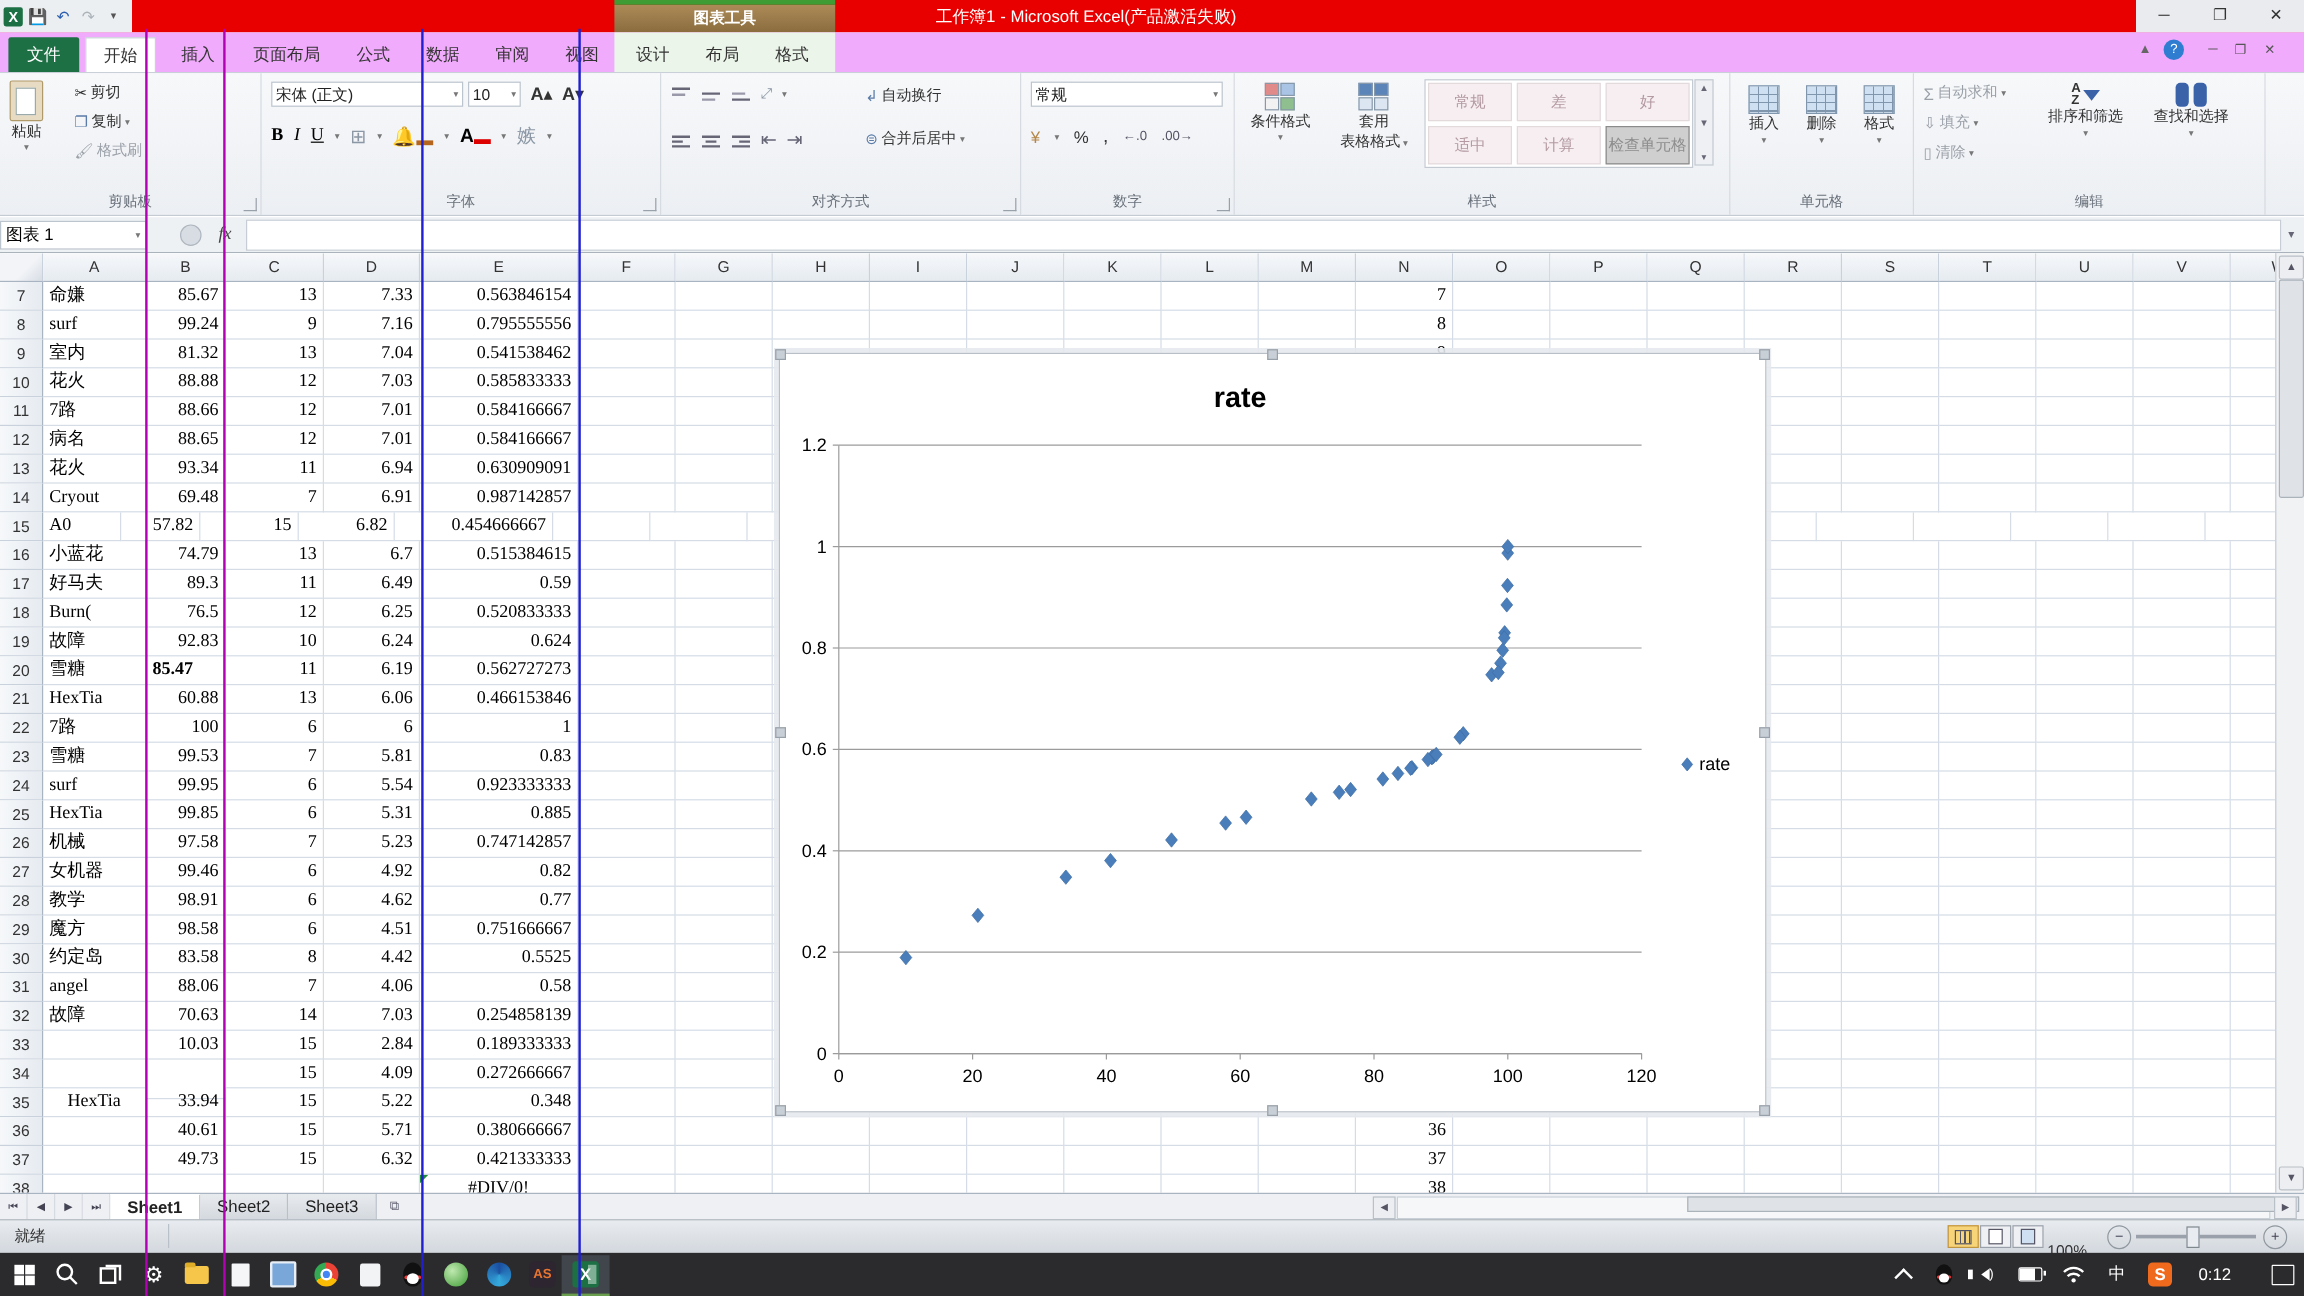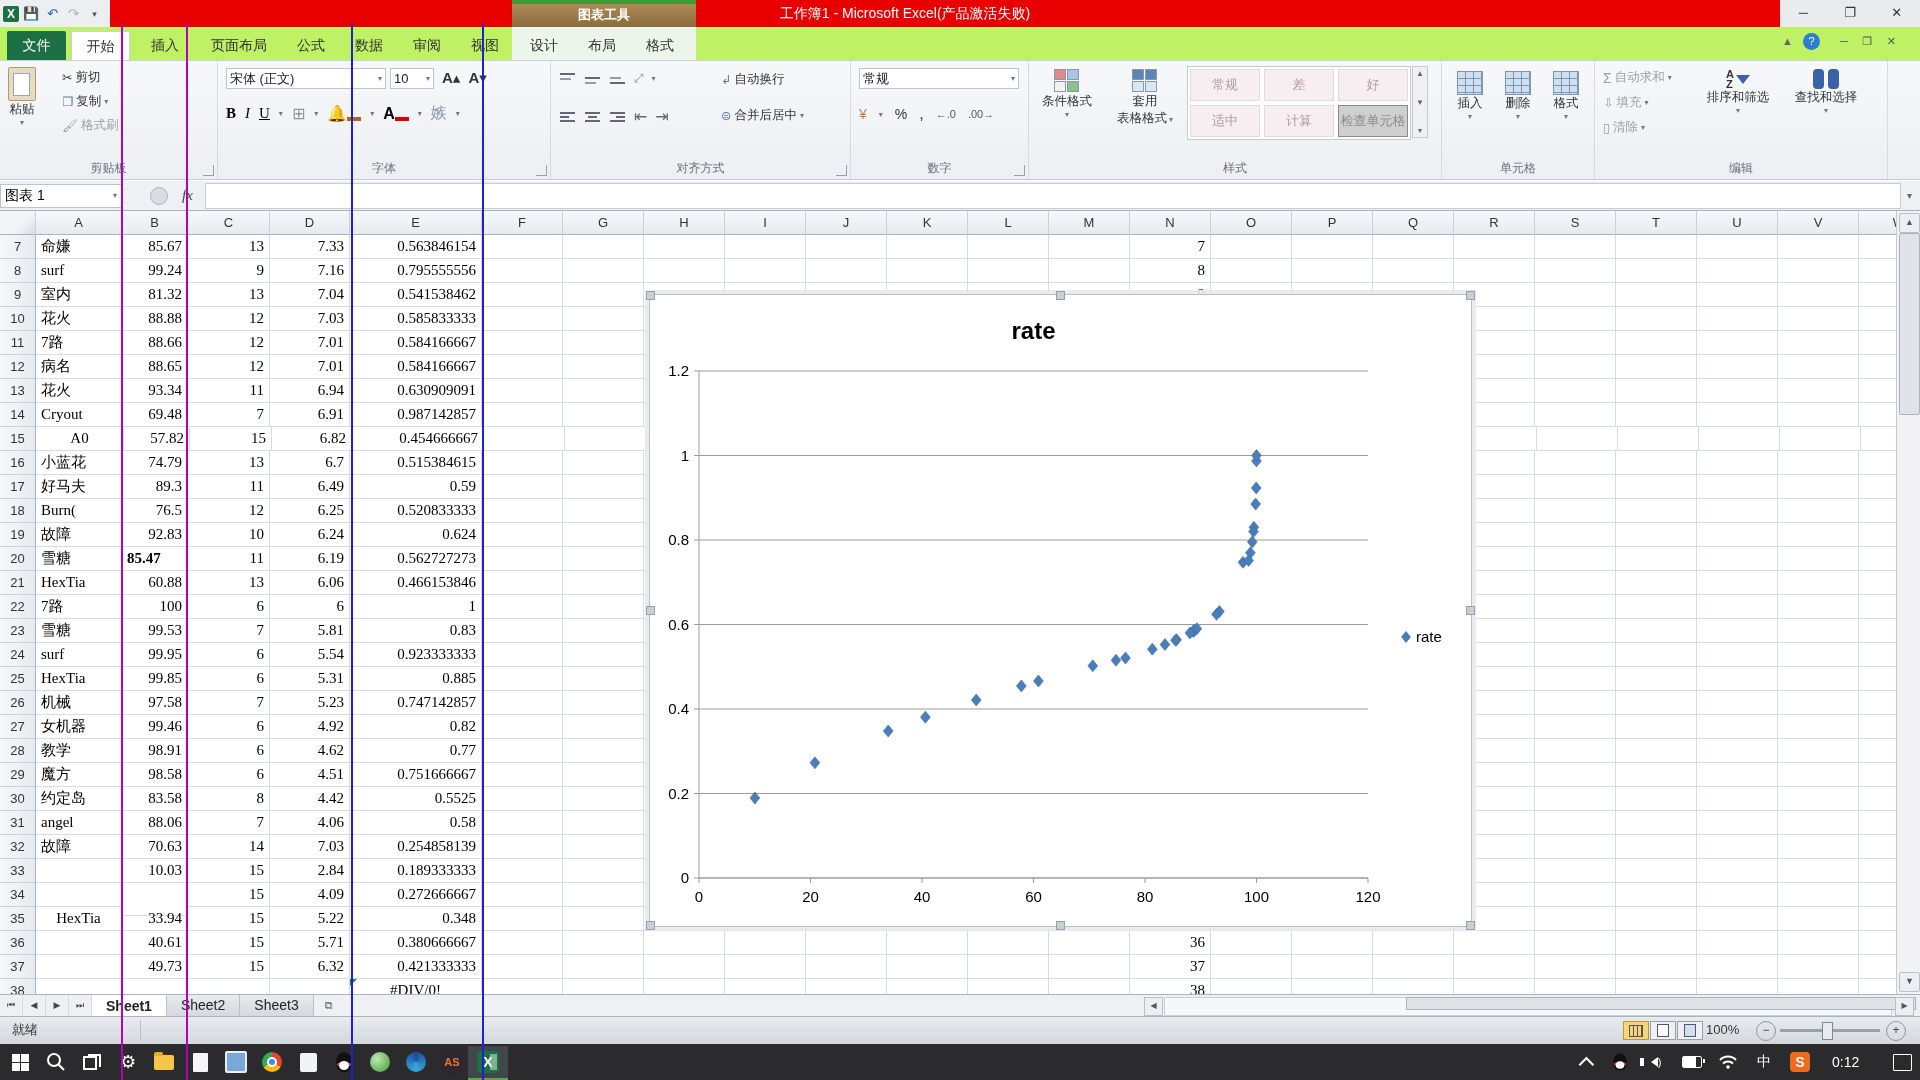--- a/index.html
+++ b/index.html
@@ -14,21 +14,21 @@
   #save-ico{color:#2a5db0;}
   #undo-ico{color:#2a5db0;}
   #redo-ico{color:#aab2ba;}
   #qat-drop{color:#555;font-size:9px;}
   #title-text{left:0;top:0;width:1810px;height:27px;text-align:center;line-height:27px;color:#fff;font-size:14px;}
   #win-controls{right:0;top:0;width:140px;height:27px;background:#e9ebee;display:flex;}
   .winbtn{flex:1;text-align:center;line-height:26px;color:#333;font-size:13px;}
   
   #chart-tools{left:512px;top:0;width:184px;height:27px;background:linear-gradient(#ad8b58,#8a6c3e);border-top:4px solid #3f9c35;box-sizing:border-box;text-align:center;color:#fff;font-weight:bold;font-size:13px;line-height:21px;}
   
-  #tabrow{left:0;top:27px;width:1920px;height:34px;background:#bef264;border-bottom:1px solid #c9d0d8;box-sizing:border-box;}
+  #tabrow{left:0;top:27px;width:1920px;height:34px;background:#f0abfc;border-bottom:1px solid #c9d0d8;box-sizing:border-box;}
   #ctx-zone{left:512px;top:0;width:184px;height:33px;background:#ecf5ea;}
   .tab{position:absolute;top:4px;height:29px;line-height:29px;text-align:center;font-size:14px;color:#333;}
   #tab-file{left:7px;width:59px;background:#1d7044;color:#fff;border-radius:2px 2px 0 0;}
   #tab-home{left:71px;width:59px;background:#fff;border:1px solid #c9d0d8;border-bottom:none;box-sizing:border-box;}
   #ribbon-min{right:127px;top:8px;color:#666;font-size:11px;}
   #help-btn{right:100px;top:6px;width:17px;height:17px;border-radius:50%;background:#2e7dd1;color:#fff;text-align:center;line-height:17px;font-size:11px;}
   .wb-btn{top:8px;color:#555;font-size:11px;}
   
   #ribbon{left:0;top:61px;width:1920px;height:119px;background:linear-gradient(#f7f8fa,#eceff3);border-bottom:1px solid #c5cbd3;box-sizing:border-box;}
   .group{position:absolute;top:0;height:118px;border-right:1px solid #d6dbe1;box-sizing:border-box;}
@@ -128,21 +128,21 @@
   #hs-right{position:absolute;right:6px;top:2px;width:17px;height:17px;background:#eceef1;border:1px solid #b9c0c8;font-size:8px;color:#556;text-align:center;line-height:16px;}
   
   #statusbar{left:0;top:1016px;width:1920px;height:28px;background:linear-gradient(#e8ebef,#d3d8de);border-top:1px solid #aab2ba;box-sizing:border-box;}
   #ready{left:12px;top:4px;font-size:13px;color:#333;}
   #st-sep{left:140px;top:3px;width:1px;height:20px;background:#b9c0c8;}
   .viewbtn{top:4px;width:26px;height:19px;border:1px solid #9aa1aa;background:#eef0f3;box-sizing:border-box;display:flex;align-items:center;justify-content:center;}
   .vb-active{background:#f8d478;border-color:#c09540;}
   .vb-glyph{width:12px;height:10px;border:1px solid #556;background:
     repeating-linear-gradient(to right,transparent 0 3px,#556 3px 4px);}
   .vb-page{width:10px;height:11px;border:1px solid #556;background:#fff;}
-  #zoom-pct{left:1706px;top:5px;font-size:13px;color:#333;}
+  #zoom-pct{left:1706px;top:18px;font-size:13px;color:#333;}
   #zoom-minus{left:1756px;top:4px;width:18px;height:18px;border:1px solid #8f979f;border-radius:50%;text-align:center;line-height:16px;font-size:12px;color:#445;}
   #zoom-track{left:1780px;top:12px;width:100px;height:3px;background:#9aa1aa;}
   #zoom-thumb{left:1822px;top:5px;width:9px;height:16px;background:#e8ebef;border:1px solid #7f878f;}
   #zoom-plus{left:1886px;top:4px;width:18px;height:18px;border:1px solid #8f979f;border-radius:50%;text-align:center;line-height:16px;font-size:12px;color:#445;}
   
   #taskbar{left:0;top:1044px;width:1920px;height:36px;background:#2b2b2e;display:flex;align-items:center;}
   .tb-ico{position:absolute;top:6px;width:24px;height:24px;display:flex;align-items:center;justify-content:center;}
   #tb-excel-box{position:absolute;left:468px;top:2px;width:40px;height:32px;background:#41454c;border-bottom:2px solid #6a9e4f;}
   .win-logo{display:grid;grid-template-columns:8px 8px;grid-template-rows:8px 8px;gap:1px;}
   .win-logo div{background:#fff;}
@@ -666,21 +666,21 @@
         <div class="cell" style="width: 81px; text-align: right;"></div>
         <div class="cell" style="width: 81px; text-align: right;"></div>
         <div class="cell" style="width: 81px; text-align: right;"></div>
         <div class="cell" style="width: 81px; text-align: right;"></div>
         <div class="cell" style="width: 81px; text-align: right;"></div>
         <div class="cell" style="width: 81px; text-align: right;"></div>
         <div class="cell" style="width: 81px; text-align: right;"></div>
       </div>
       <div class="g-row">
         <div class="rownum">15</div>
-        <div class="cell" style="width: 88px; text-align: center;">A0</div>
+        <div class="cell" style="width: 65px; text-align: left;">A0</div>
         <div class="cell" style="width: 66px; text-align: right;">57.82</div>
         <div class="cell" style="width: 82px; text-align: right;">15</div>
         <div class="cell" style="width: 80px; text-align: right;">6.82</div>
         <div class="cell" style="width: 132px; text-align: right;">0.454666667</div>
         <div class="cell" style="width: 81px; text-align: right;"></div>
         <div class="cell" style="width: 81px; text-align: right;"></div>
         <div class="cell" style="width: 81px; text-align: right;"></div>
         <div class="cell" style="width: 81px; text-align: right;"></div>
         <div class="cell" style="width: 81px; text-align: right;"></div>
         <div class="cell" style="width: 81px; text-align: right;"></div>

